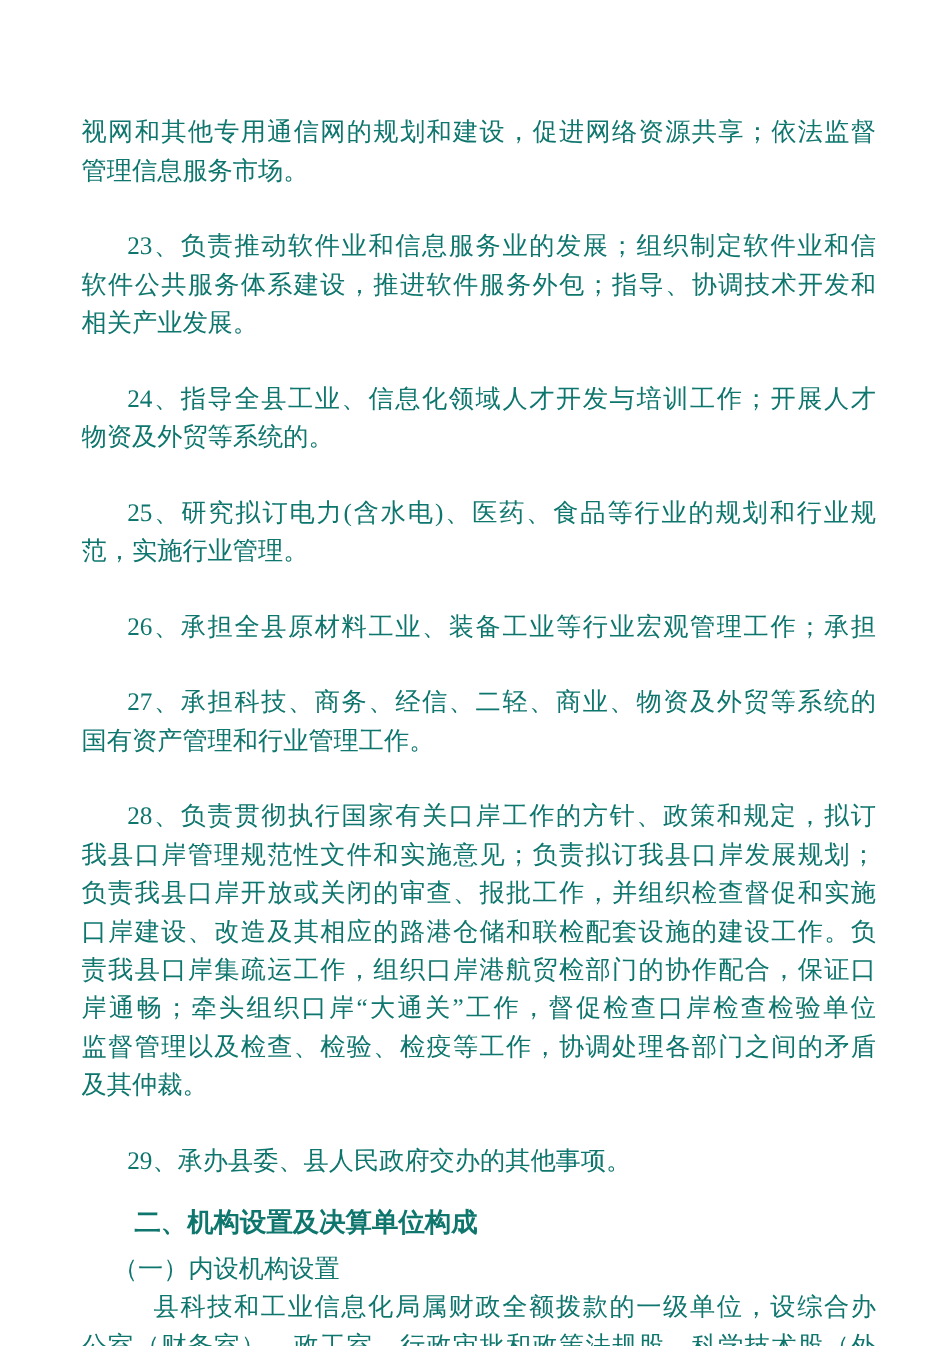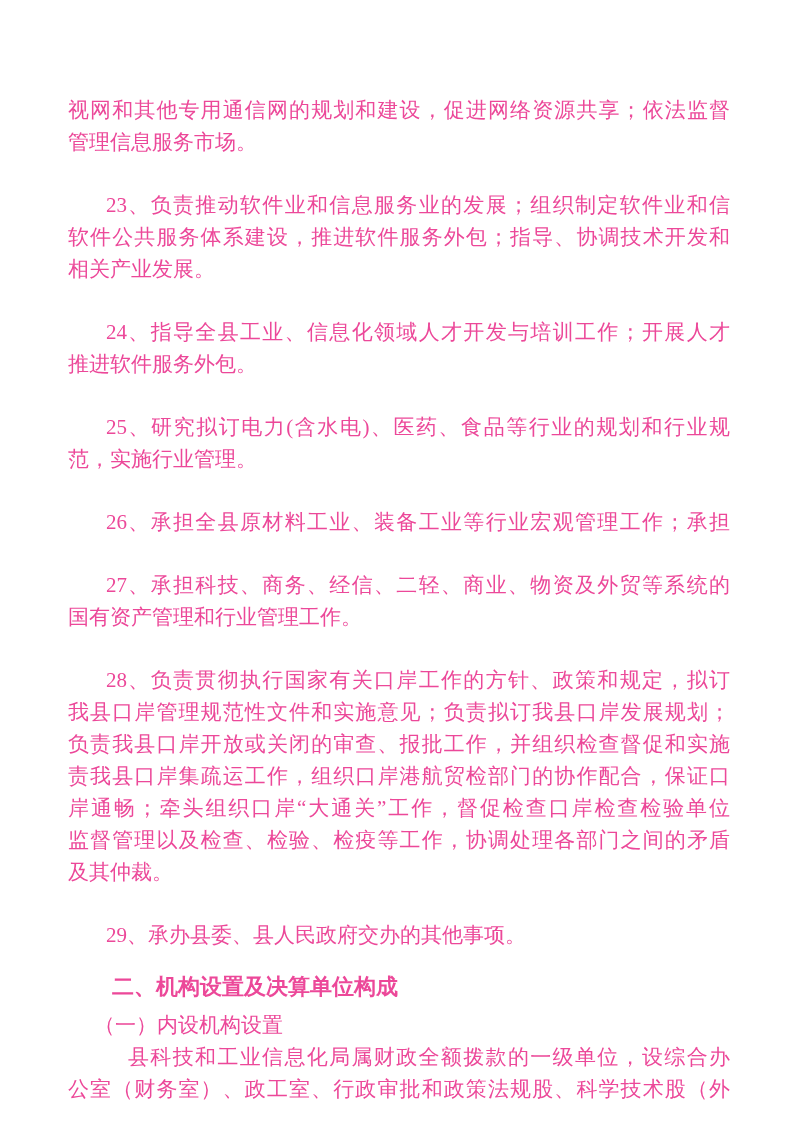--- a/index.html
+++ b/index.html
@@ -7,21 +7,21 @@
     padding: 0;
     background: #ffffff;
   }
   .page {
     position: relative;
     width: 793px;
     height: 1122px;
     background: #ffffff;
     overflow: hidden;
     font-family: "Liberation Serif", "DejaVu Serif", serif;
-    color: #ec4899;
+    color: #0f766e;
   }
   .content {
     position: absolute;
     left: 68px;
     top: 94px;
     width: 662px;
   }
   .line {
     font-size: 21px;
     line-height: 32px;
@@ -54,29 +54,30 @@
 <body>
 
 <div class="page">
   <div class="content" id="doc-content">
       <div class="line">视网和其他专用通信网的规划和建设，促进网络资源共享；依法监督</div>
       <div class="line end">管理信息服务市场。</div>
       <div class="line i-num">23、负责推动软件业和信息服务业的发展；组织制定软件业和信</div>
       <div class="line">软件公共服务体系建设，推进软件服务外包；指导、协调技术开发和</div>
       <div class="line end">相关产业发展。</div>
       <div class="line i-num">24、指导全县工业、信息化领域人才开发与培训工作；开展人才</div>
-      <div class="line end">推进软件服务外包。</div>
+      <div class="line end">物资及外贸等系统的。</div>
       <div class="line i-num">25、研究拟订电力(含水电)、医药、食品等行业的规划和行业规</div>
       <div class="line end">范，实施行业管理。</div>
       <div class="line i-num">26、承担全县原材料工业、装备工业等行业宏观管理工作；承担</div>
       <div class="line i-num">27、承担科技、商务、经信、二轻、商业、物资及外贸等系统的</div>
       <div class="line end">国有资产管理和行业管理工作。</div>
       <div class="line i-num">28、负责贯彻执行国家有关口岸工作的方针、政策和规定，拟订</div>
       <div class="line">我县口岸管理规范性文件和实施意见；负责拟订我县口岸发展规划；</div>
       <div class="line">负责我县口岸开放或关闭的审查、报批工作，并组织检查督促和实施</div>
+      <div class="line">口岸建设、改造及其相应的路港仓储和联检配套设施的建设工作。负</div>
       <div class="line">责我县口岸集疏运工作，组织口岸港航贸检部门的协作配合，保证口</div>
       <div class="line">岸通畅；牵头组织口岸“大通关”工作，督促检查口岸检查检验单位</div>
       <div class="line">监督管理以及检查、检验、检疫等工作，协调处理各部门之间的矛盾</div>
       <div class="line end">及其仲裁。</div>
       <div class="line i-num end">29、承办县委、县人民政府交办的其他事项。</div>
       <div class="line i-head heading end">二、机构设置及决算单位构成</div>
       <div class="line i-sub end">（一）内设机构设置</div>
       <div class="line i-para">县科技和工业信息化局属财政全额拨款的一级单位，设综合办</div>
       <div class="line">公室（财务室）、政工室、行政审批和政策法规股、科学技术股（外</div>
     </div>

